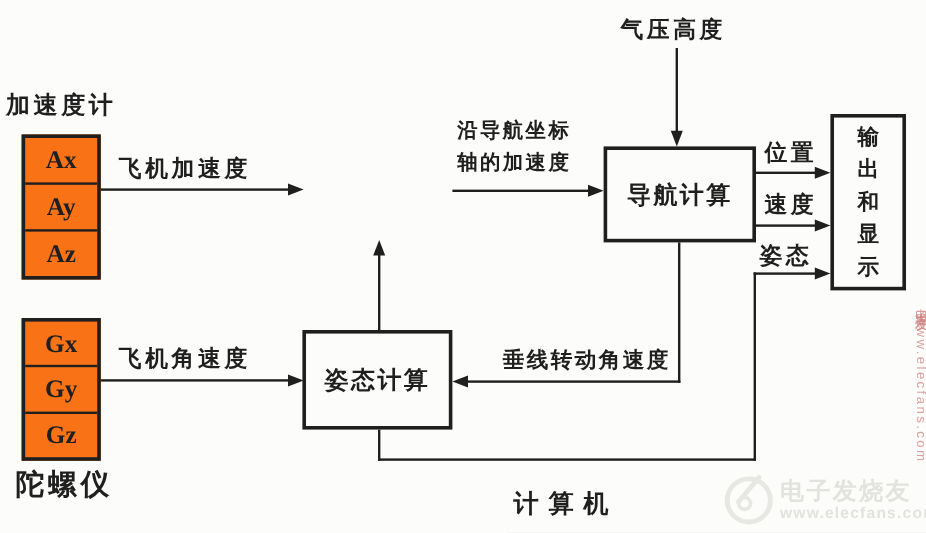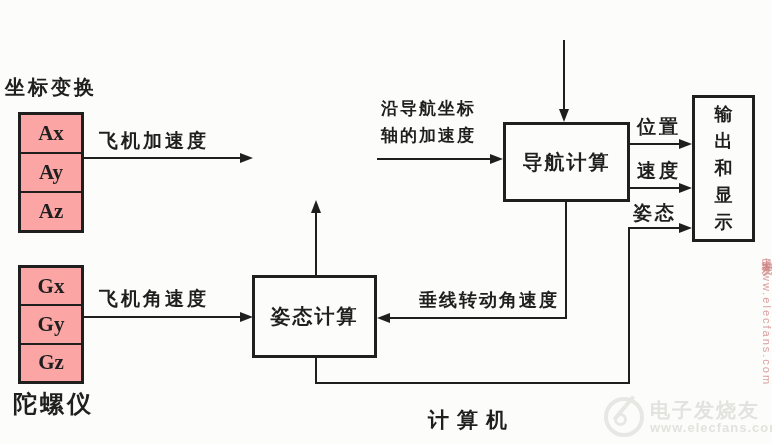--- a/index.html
+++ b/index.html
@@ -9,21 +9,21 @@
     font-family:"Liberation Serif","DejaVu Serif",serif;
     color:#1f1f1f;
   }
   
   .dbox{
     position:absolute;border:3px solid #1f1f1f;background:#fcfcfa;
     display:flex;align-items:center;justify-content:center;
     font-size:20px;font-weight:bold;letter-spacing:2px;box-sizing:border-box;
   }
   .stack{
-    position:absolute;border:3px solid #1f1f1f;background:#fca5a5;
+    position:absolute;border:3px solid #1f1f1f;background:#f97316;
     box-sizing:border-box;display:flex;flex-direction:column;
   }
   .stack .cell{
     flex:1;display:flex;align-items:center;justify-content:center;
     font-size:21px;font-weight:bold;border-bottom:2px solid #1f1f1f;
     font-family:"Liberation Serif","DejaVu Serif",serif;
   }
   .stack .cell:last-child{border-bottom:none;}
   
   .hline{position:absolute;height:2px;background:#1f1f1f;}
@@ -60,21 +60,21 @@
     writing-mode:vertical-rl;text-orientation:mixed;
     font-size:11px;color:rgba(205,130,130,0.75);letter-spacing:2px;
     font-family:"Liberation Sans","DejaVu Sans",sans-serif;white-space:nowrap;
   }
 </style>
 </head>
 <body>
 
 <div class="stage">
 
-  <div class="lbl" style="left:5px;top:74px;font-size:20px;">坐标变换</div>
+  <div class="lbl" style="left:5px;top:74px;font-size:20px;">加速度计</div>
   <div class="lbl" style="left:13px;top:388px;font-size:24px;">陀螺仪</div>
 
   <div class="stack" style="left:18px;top:112px;width:66px;height:121px;">
     <div class="cell">Ax</div>
     <div class="cell">Ay</div>
     <div class="cell">Az</div>
   </div>
 
   <div class="stack" style="left:18px;top:265px;width:66px;height:119px;">
     <div class="cell">Gx</div>
@@ -94,20 +94,21 @@
 
   <div class="hline" style="left:84px;top:316px;width:157px;"></div>
   <div class="ah right" style="left:240px;top:312px;"></div>
   <div class="lbl" style="left:99px;top:286px;">飞机角速度</div>
 
   <div class="hline" style="left:377px;top:158px;width:115px;"></div>
   <div class="ah right" style="left:490px;top:154px;"></div>
   <div class="lbl small" style="left:381px;top:97px;">沿导航坐标</div>
   <div class="lbl small" style="left:381px;top:124px;">轴的加速度</div>
 
+  <div class="lbl" style="left:517px;top:12px;">气压高度</div>
   <div class="vline" style="left:563px;top:40px;height:70px;"></div>
   <div class="ah down" style="left:559px;top:109px;"></div>
 
   <div class="hline" style="left:630px;top:143px;width:51px;"></div>
   <div class="ah right" style="left:679px;top:139px;"></div>
   <div class="lbl" style="left:637px;top:114px;">位置</div>
 
   <div class="hline" style="left:630px;top:187px;width:51px;"></div>
   <div class="ah right" style="left:679px;top:183px;"></div>
   <div class="lbl" style="left:637px;top:158px;">速度</div>

